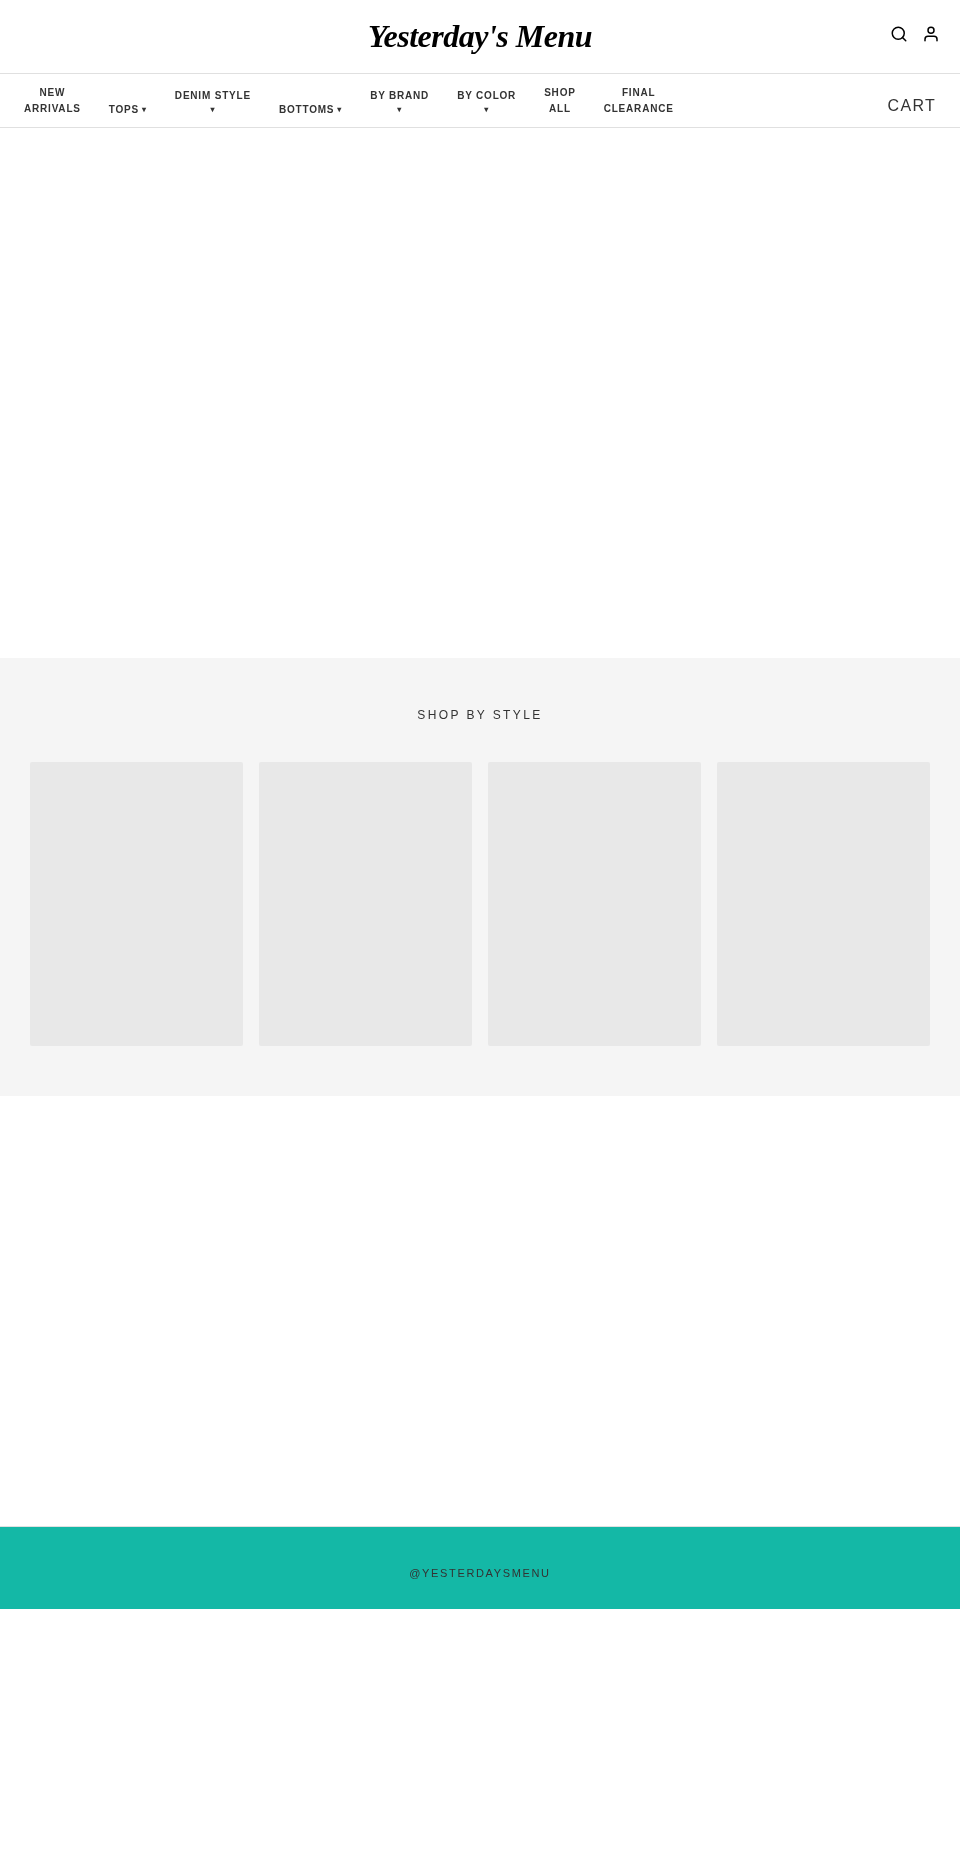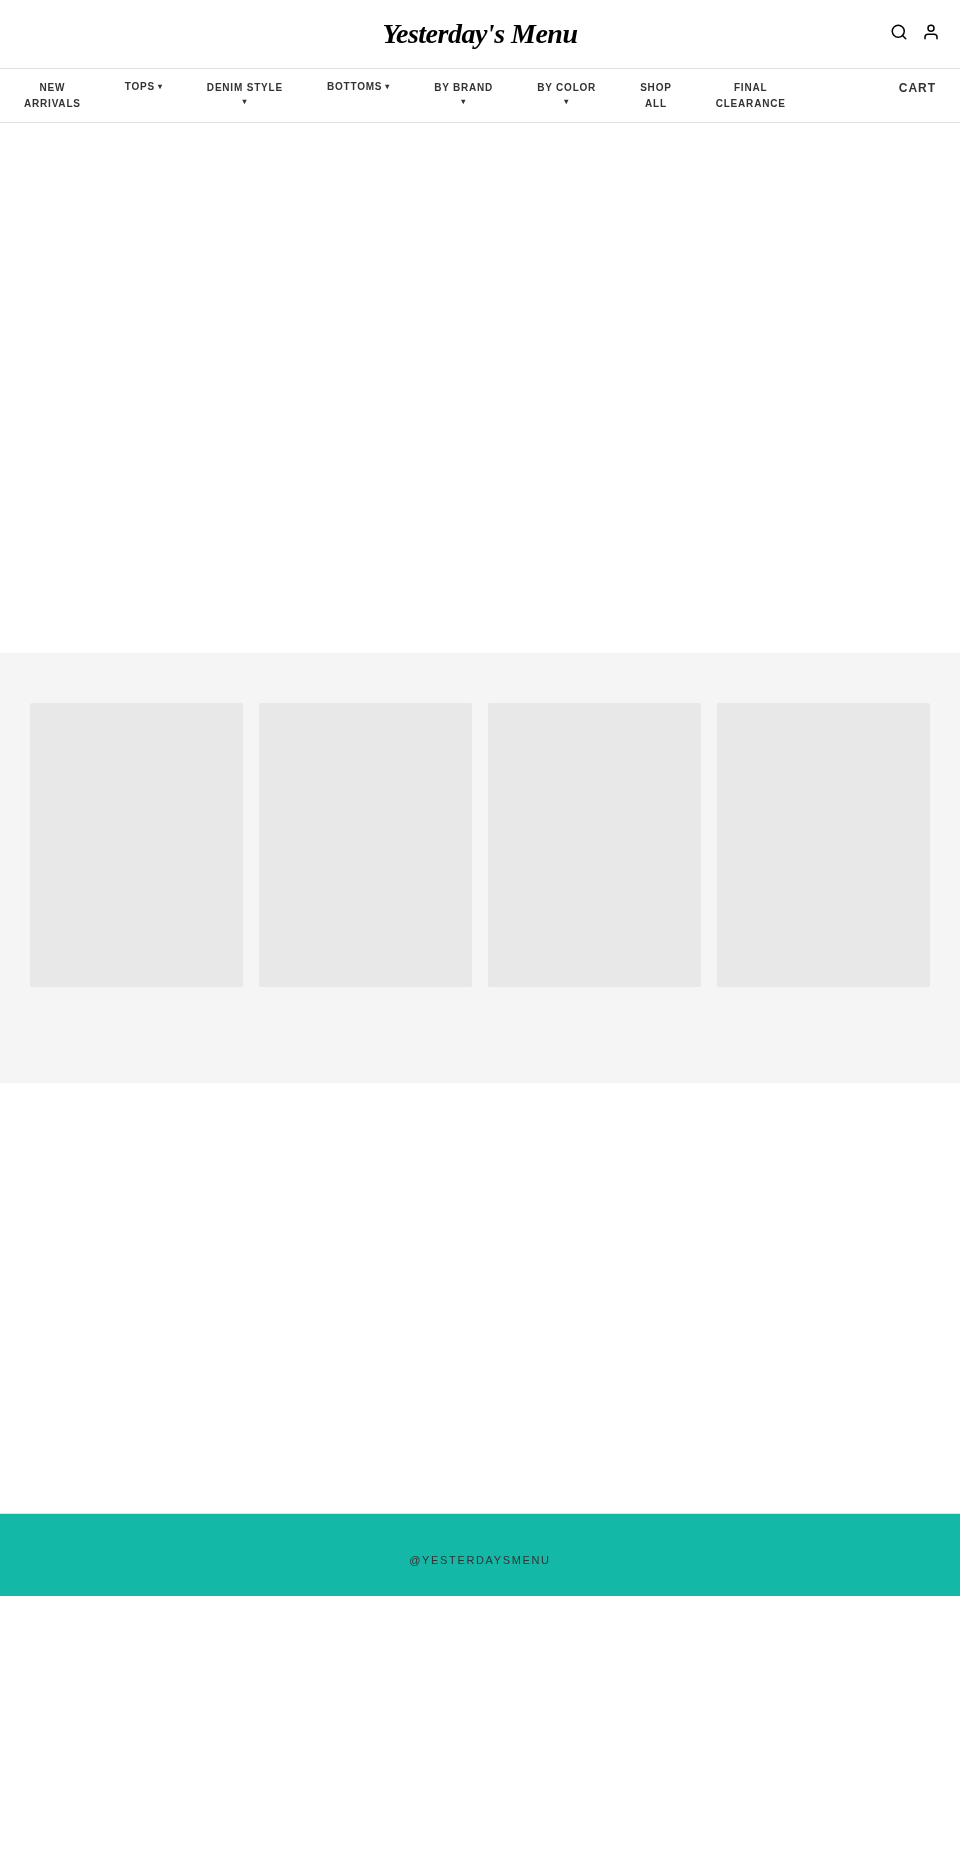--- a/index.html
+++ b/index.html
@@ -19,21 +19,21 @@
     .header {
       position: relative;
       display: flex;
       align-items: center;
       justify-content: center;
       padding: 18px 20px;
       border-bottom: none;
     }
 
     .header-logo {
-      font-size: 28px;
+      font-size: 32px;
       font-weight: 900;
       font-style: italic;
       letter-spacing: -0.5px;
       color: #000;
       font-family: Georgia, serif;
     }
 
     .header-icons {
       position: absolute;
       right: 20px;
@@ -44,23 +44,23 @@
 
     .header-icon {
       cursor: pointer;
       font-size: 18px;
       color: #000;
     }
 
     
     .nav {
       display: flex;
-      align-items: flex-start;
+      align-items: flex-end;
       justify-content: center;
-      gap: 16px;
+      gap: 0;
       border-top: 1px solid #e0e0e0;
       border-bottom: 1px solid #e0e0e0;
       padding: 0 10px;
       flex-wrap: nowrap;
     }
 
     .nav-item {
       font-size: 10px;
       font-weight: 600;
       letter-spacing: 0.08em;
@@ -81,22 +81,22 @@
       align-items: center;
       line-height: 1.3;
     }
 
     .nav-item .chevron {
       font-size: 8px;
     }
 
     .nav-cart {
       margin-left: auto;
-      font-size: 12px;
-      font-weight: 700;
+      font-size: 16px;
+      font-weight: 400;
       letter-spacing: 0.08em;
       color: #333;
       text-transform: uppercase;
       padding: 12px 14px;
       cursor: pointer;
     }
 
     
     .hero-section {
       width: 100%;
@@ -230,20 +230,21 @@
     <span>CLEARANCE</span>
   </div>
 
   <div class="nav-cart">CART</div>
 </nav>
 
 <section class="hero-section">
 </section>
 
 <section class="shop-by-style-section">
+  <h2 class="shop-by-style-title">SHOP BY STYLE</h2>
   <div class="style-grid">
     <div class="style-card"></div>
     <div class="style-card"></div>
     <div class="style-card"></div>
     <div class="style-card"></div>
   </div>
 </section>
 
 <section class="white-section">
 </section>

